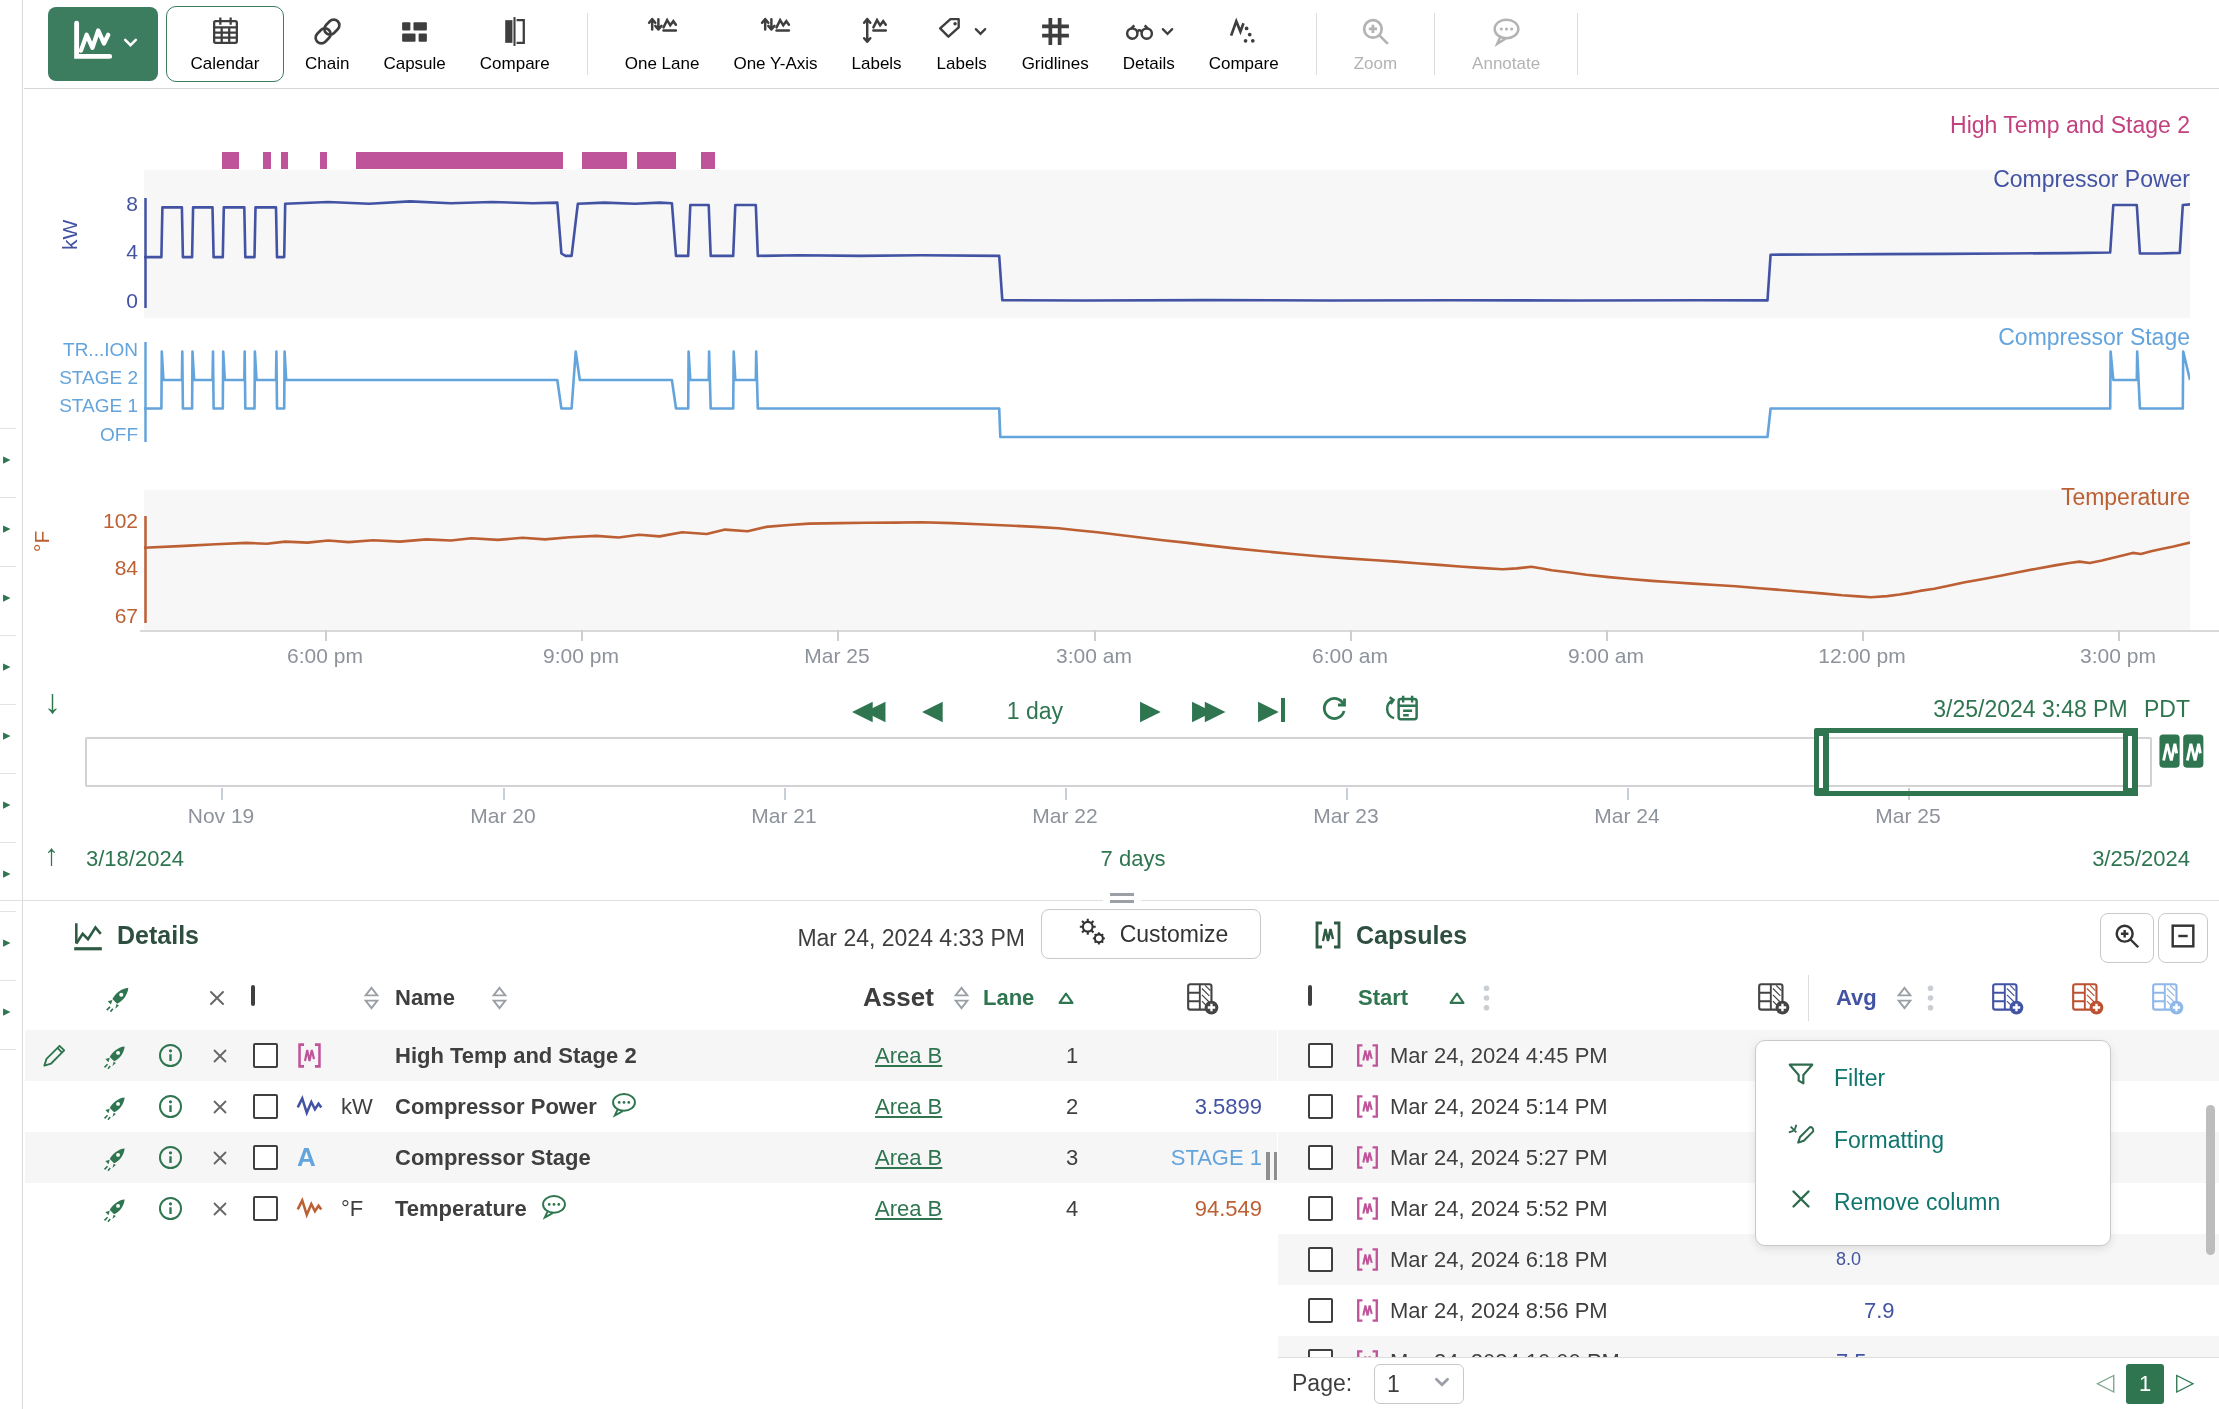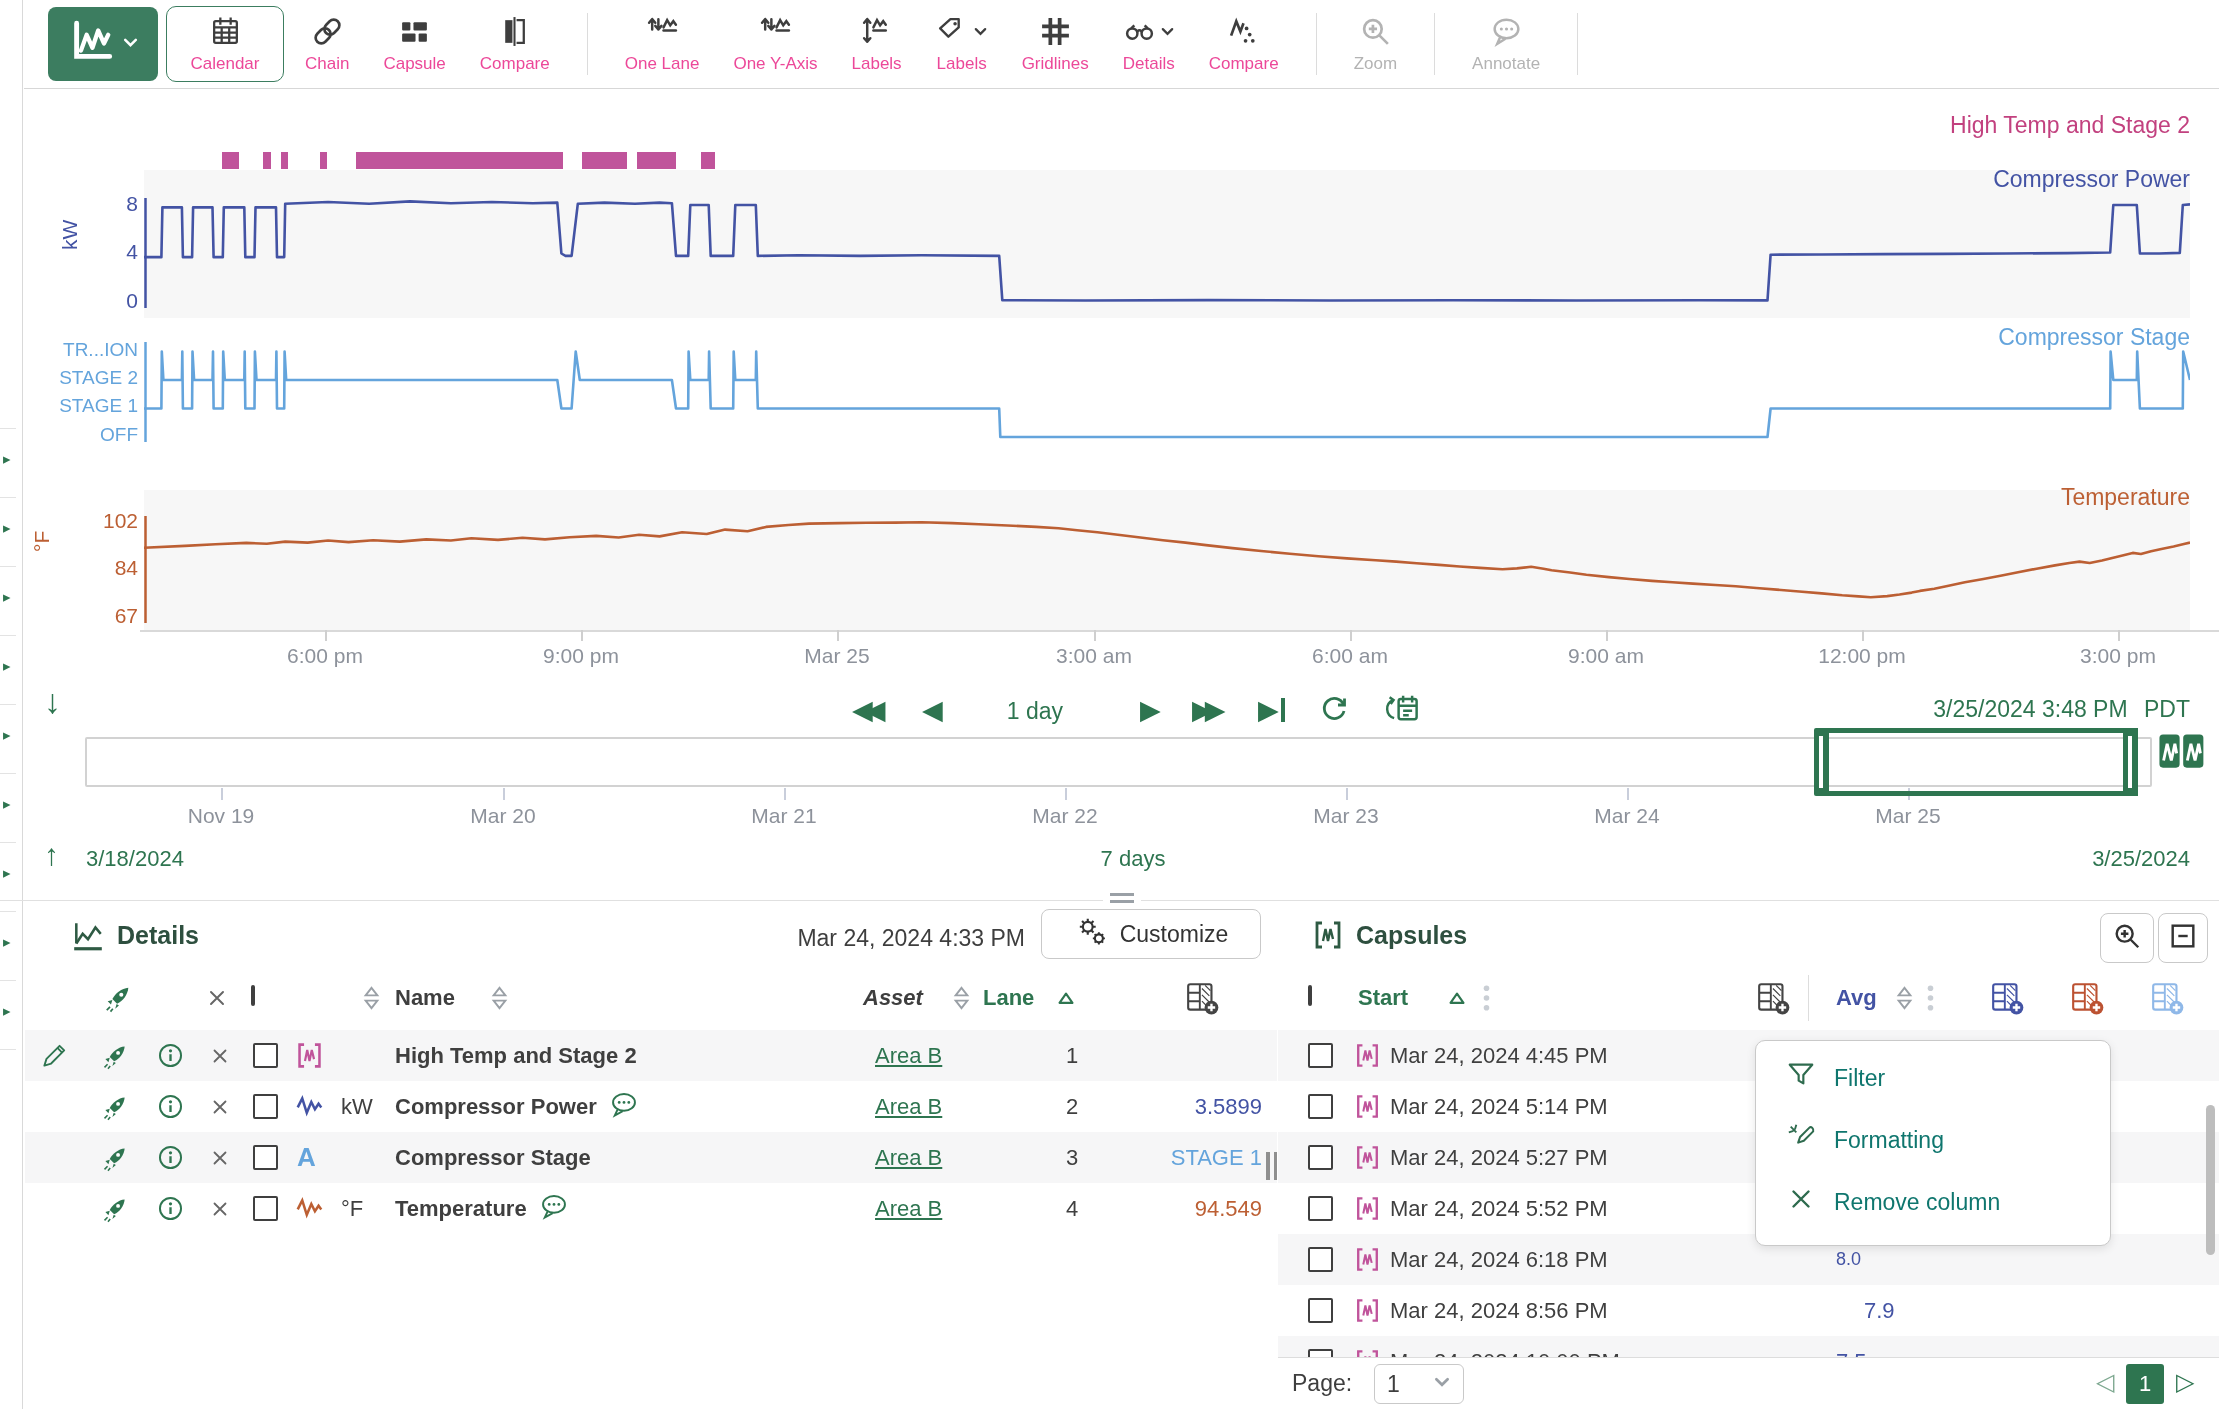--- a/index.html
+++ b/index.html
@@ -2,21 +2,21 @@
 <html><head>
 <meta charset="utf-8">
 <style>
   html,body{margin:0;padding:0;background:#fff;}
   #stage{position:relative;width:2219px;height:1409px;overflow:hidden;background:#fff;
          font-family:"Liberation Sans",sans-serif;color:#3e3e3e;}
   .abs{position:absolute;}
   .flex{display:flex;align-items:center;}
   .tbtn{display:flex;flex-direction:column;align-items:center;justify-content:center;gap:6px;
         height:76px;padding:0 13px;border-radius:8px;cursor:pointer;}
-  .tbtn .lbl{font-size:17px;color:#ec4899;white-space:nowrap;}
+  .tbtn .lbl{font-size:17px;color:#000000;white-space:nowrap;}
   .tbtn.dis .lbl{color:#b3b3b3;}
   .tdiv{width:0;border-left:1.5px solid #dcdcdc;height:62px;margin:0 16px;}
   .xtick{position:absolute;font-size:21px;color:#8d929b;transform:translateX(-50%);top:644px;}
   .ovtick{position:absolute;font-size:21px;color:#8d929b;transform:translateX(-50%);top:804px;}
   .grn{color:#2e7550;}
   .navglyph{position:absolute;color:#2e7550;font-size:27px;top:694px;cursor:pointer;}
   .cell{position:absolute;top:0;height:51px;display:flex;align-items:center;}
   .cb{width:21px;height:21px;border:2.6px solid #3f3f3f;border-radius:2px;background:#fff;}
   .rowtxt{font-size:22px;color:#3f3f3f;}
   .name{font-weight:700;color:#3f3f3f;font-size:22px;}
@@ -402,21 +402,21 @@
           <svg width="17" height="26" viewBox="0 0 16 23" xmlns="http://www.w3.org/2000/svg">
             <path d="M8 2l5.5 7h-11zM8 21l5.5-7h-11z" fill="none" stroke="#9aa0a6" stroke-width="1.8"></path>
           </svg>
         </div>
         <div class=" hlbl" style="position: absolute; left: 370px; top: 0px; height: 65px; display: flex; align-items: center; font-size: 22px; font-weight: 700;">Name</div>
         <div style="position: absolute; left: 466px; top: 0px; height: 65px; display: flex; align-items: center;">
           <svg width="17" height="26" viewBox="0 0 16 23" xmlns="http://www.w3.org/2000/svg">
             <path d="M8 2l5.5 7h-11zM8 21l5.5-7h-11z" fill="none" stroke="#9aa0a6" stroke-width="1.8"></path>
           </svg>
         </div>
-        <div style="position: absolute; left: 838px; top: 0px; height: 65px; display: flex; align-items: center; font-size: 22px; font-weight: 700; font-style: italic;">Asset</div>
+        <div style="position: absolute; left: 838px; top: 0px; height: 65px; display: flex; align-items: center; font-size: 26px; font-weight: 700;">Asset</div>
         <div style="position: absolute; left: 928px; top: 0px; height: 65px; display: flex; align-items: center;">
           <svg width="17" height="26" viewBox="0 0 16 23" xmlns="http://www.w3.org/2000/svg">
             <path d="M8 2l5.5 7h-11zM8 21l5.5-7h-11z" fill="none" stroke="#9aa0a6" stroke-width="1.8"></path>
           </svg>
         </div>
         <div style="position: absolute; left: 958px; top: 0px; height: 65px; display: flex; align-items: center; font-size: 22px; font-weight: 700; color: rgb(46, 117, 80);">Lane</div>
         <div style="position: absolute; left: 1032px; top: 0px; height: 65px; display: flex; align-items: center;">
           <svg width="18" height="14" viewBox="0 0 16 13" xmlns="http://www.w3.org/2000/svg">
             <path d="M8 2.5l6 8.5H2z" fill="none" stroke="#2e7550" stroke-width="2" stroke-linejoin="round"></path>
           </svg>

